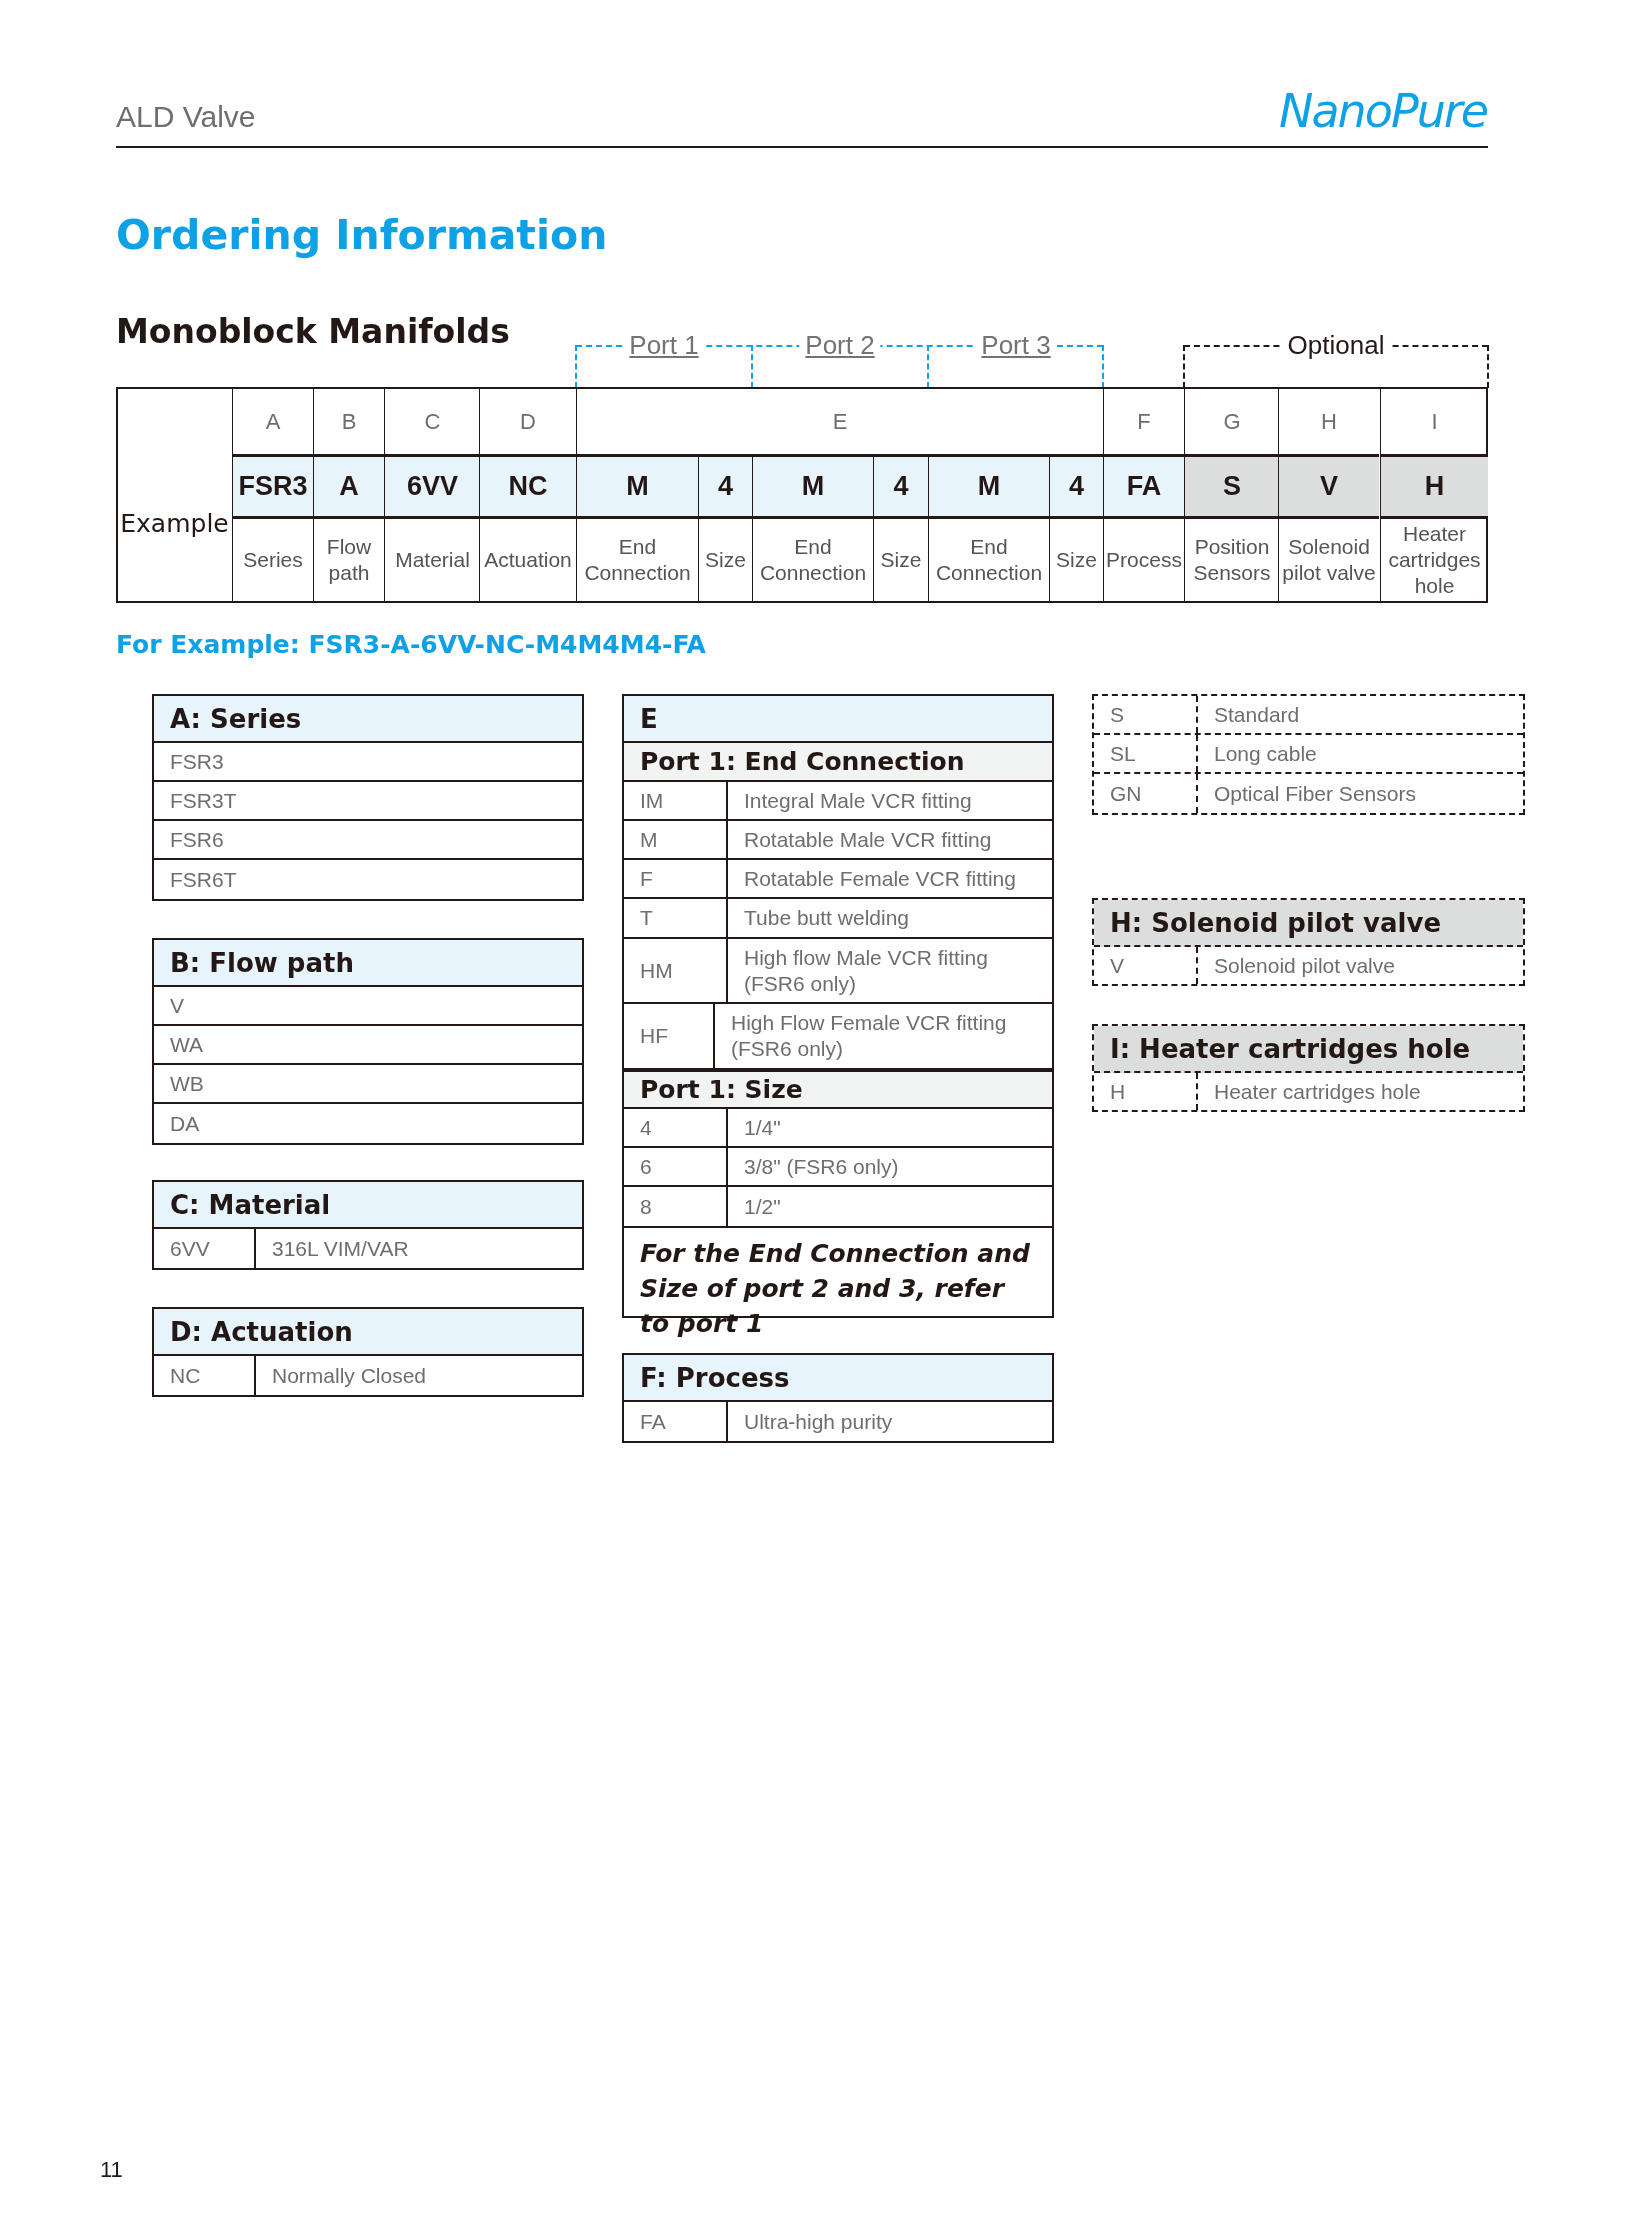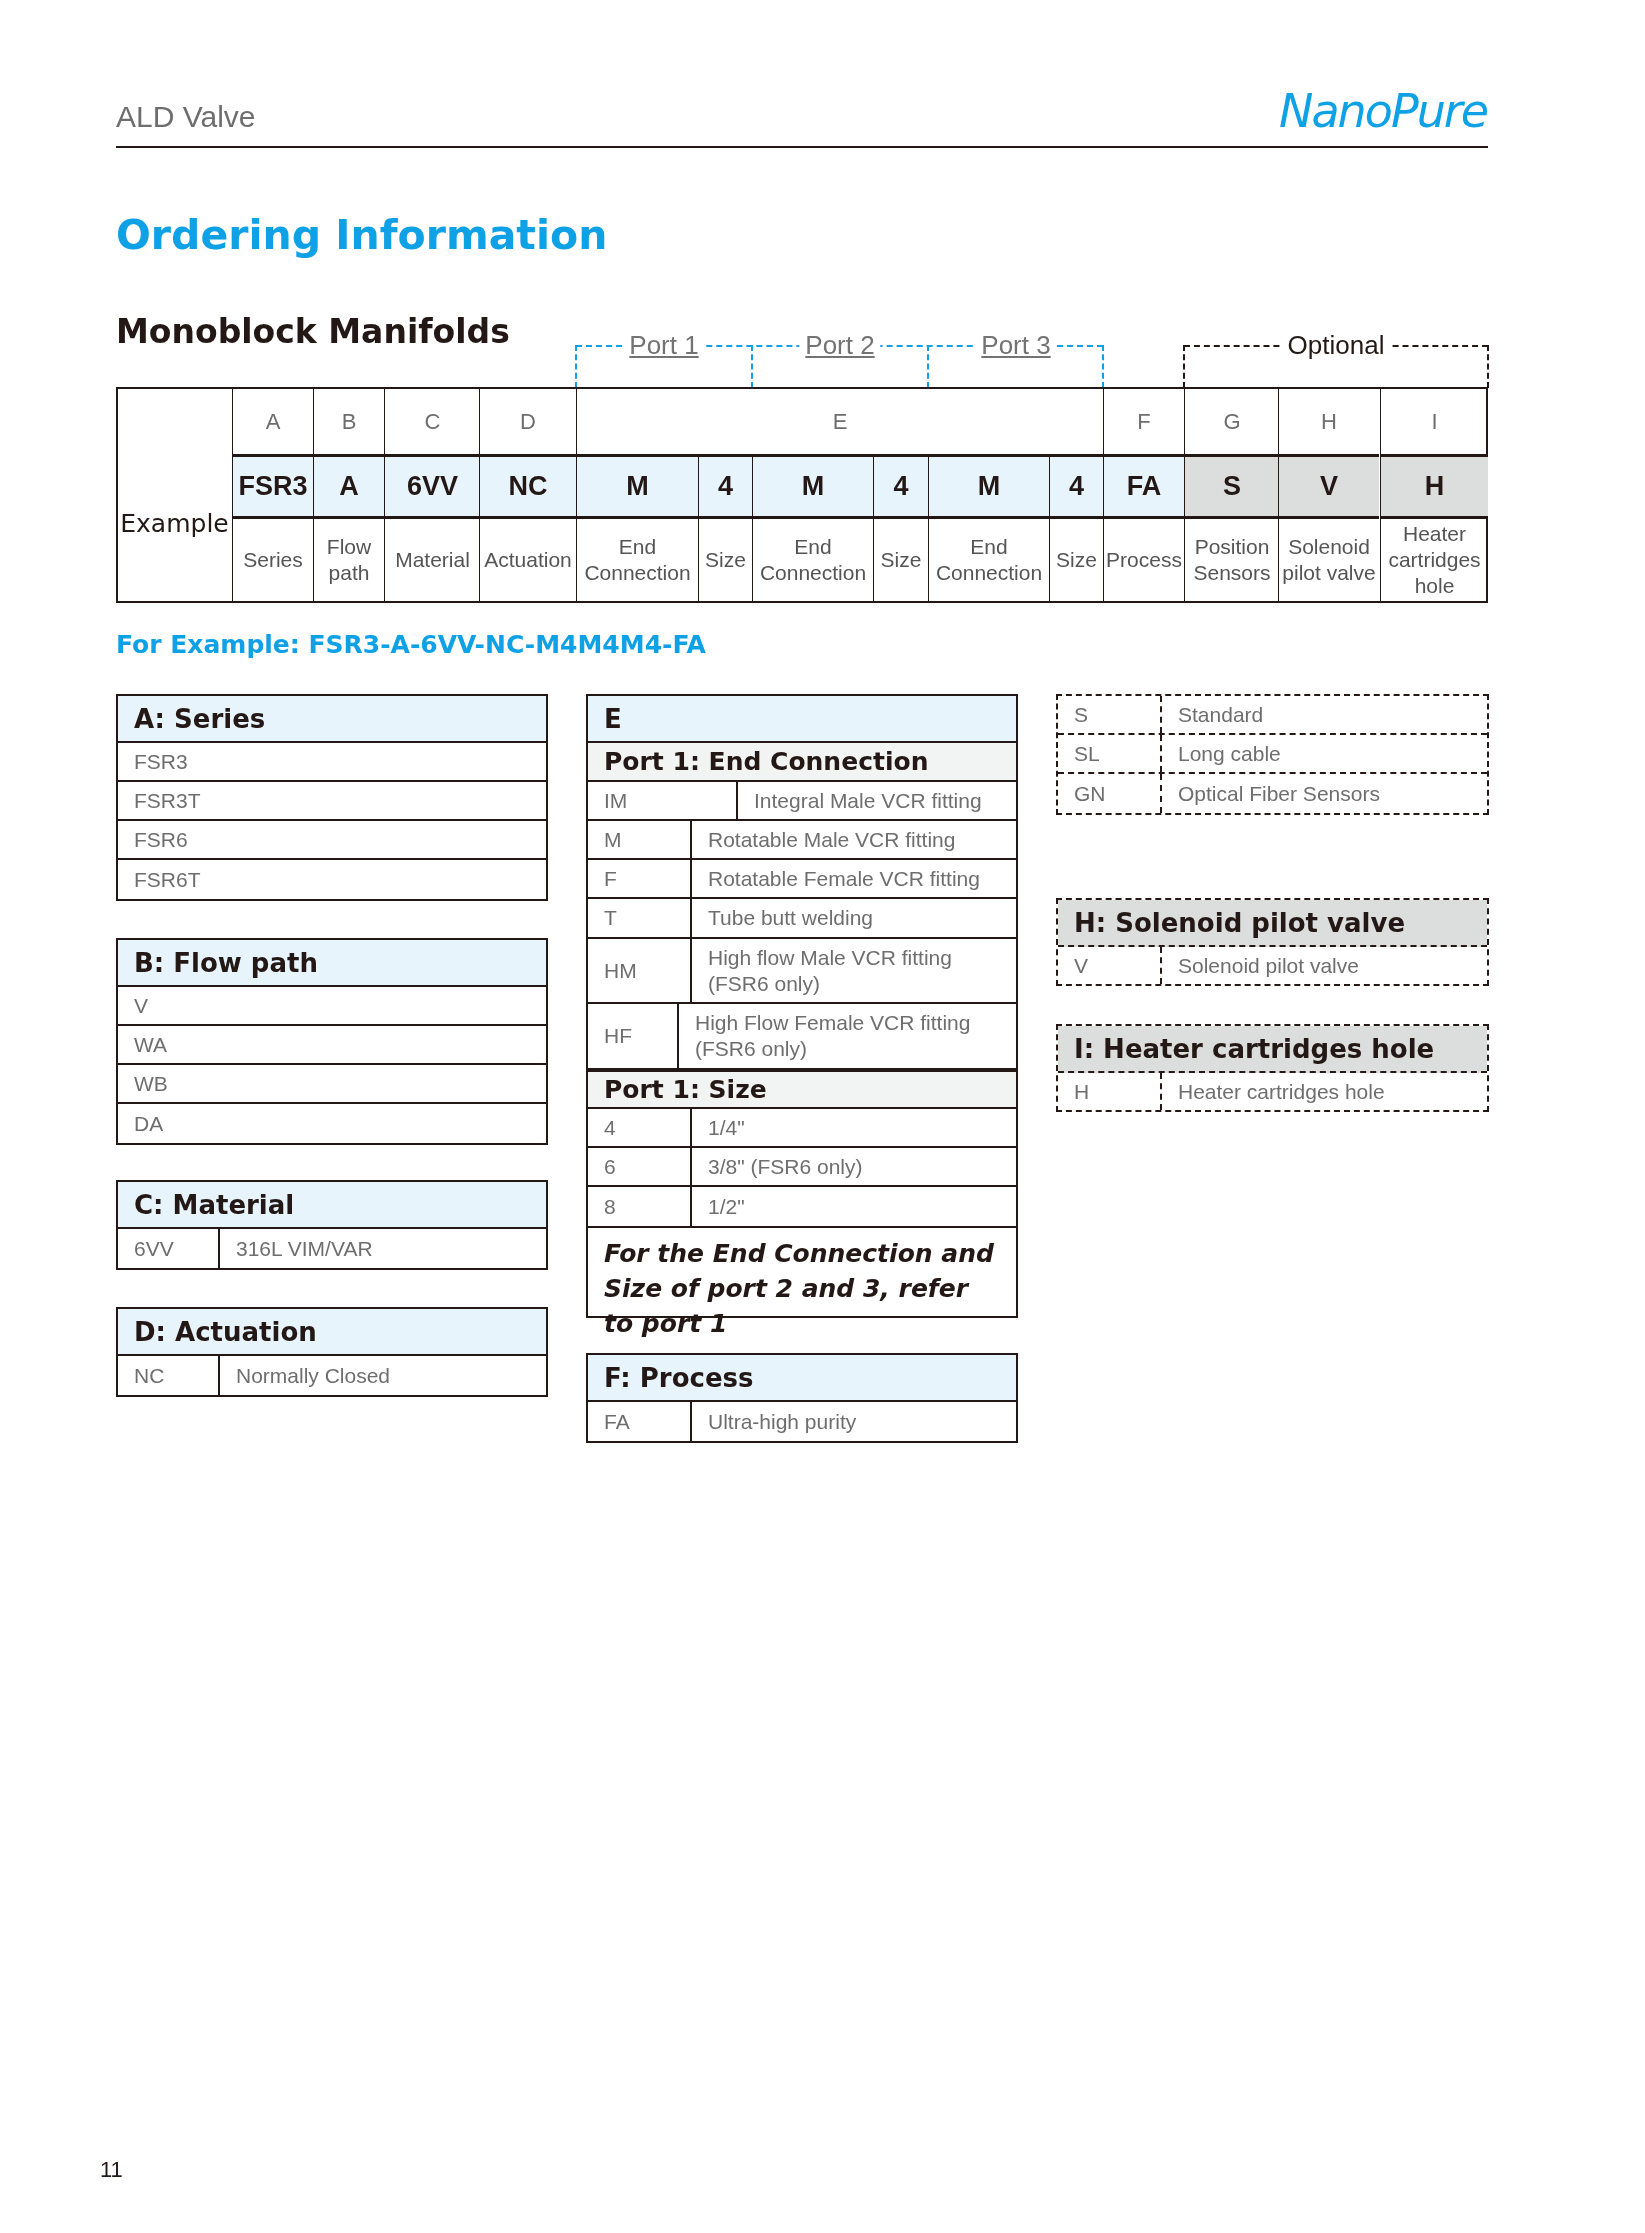--- a/index.html
+++ b/index.html
@@ -28,21 +28,21 @@
   .cell.r1 { top:0; height:65px; font-size:22px; color:#6e6e6e; }
   .cell.r2 { top:65px; height:65px; font-size:27px; font-weight:bold; color:#231815; border-top:3px solid #231815; border-bottom:3px solid #231815; }
   .cell.r3 { top:129px; height:83px; font-size:21px; color:#555; line-height:26px; }
   .bg-blue { background:#e8f4fc; }
   .bg-gray { background:#dcdddd; }
   .ex-label { position:absolute; left:0; top:0; width:113px; height:268px; display:flex; align-items:center; justify-content:center; font-size:25px; color:#231815; font-family:"DejaVu Sans", sans-serif; font-weight:500; }
 
   .for-example { left:116px; top:630px; font-size:25px; color:#0ea1e6; font-family:"DejaVu Sans", sans-serif; font-weight:bold; }
 
   
-  .box { position:absolute; box-sizing:border-box; border:2px solid #231815; }
+  .box { position:absolute; box-sizing:border-box; border:2px solid #231815;margin-left:36px; }
   .box.dashed { border:2px dashed #231815; }
   .box .bh { box-sizing:border-box; height:47px; display:flex; align-items:center; padding-left:16px; font-size:26px; font-weight:bold; background:#e8f4fc; border-bottom:2px solid #231815; font-family:"DejaVu Sans", sans-serif; }
   .box.dashed .bh { background:#dcdddd; border-bottom:2px dashed #231815; }
   .box .sub { box-sizing:border-box; height:39px; display:flex; align-items:center; padding-left:16px; font-size:25px; font-weight:bold; background:#f2f3f3; border-bottom:2px solid #231815; font-family:"DejaVu Sans", sans-serif; }
   .row { display:flex; box-sizing:border-box; border-bottom:2px solid #231815; font-size:21px; color:#6e6e6e; }
   .row:last-child { border-bottom:none; }
   .box.dashed .row { border-bottom:2px dashed #231815; }
   .box.dashed .row:last-child { border-bottom:none; }
   .row .k { box-sizing:border-box; padding-left:16px; display:flex; align-items:center; }
   .row .v { box-sizing:border-box; padding-left:16px; display:flex; align-items:center; border-left:2px solid #231815; line-height:26px; }
@@ -166,21 +166,21 @@
   <div class="bh">D:  Actuation</div>
   <div class="row" style="height:39px;">
     <div class="k" style="width:100px;">NC</div>
     <div class="v">Normally Closed</div>
   </div>
 </div>
 
 <div class="box" style="left:586px;top:694px;width:432px;">
   <div class="bh">E</div>
   <div class="sub">Port 1:  End Connection</div>
-  <div class="row" style="height:39px;gap:46px;">
+  <div class="row" style="height:39px;">
     <div class="k" style="width:102px;">IM</div>
     <div class="v">Integral Male VCR fitting</div>
   </div>
   <div class="row" style="height:39px;">
     <div class="k" style="width:102px;">M</div>
     <div class="v">Rotatable Male VCR fitting</div>
   </div>
   <div class="row" style="height:39px;">
     <div class="k" style="width:102px;">F</div>
     <div class="v">Rotatable Female VCR fitting</div>

